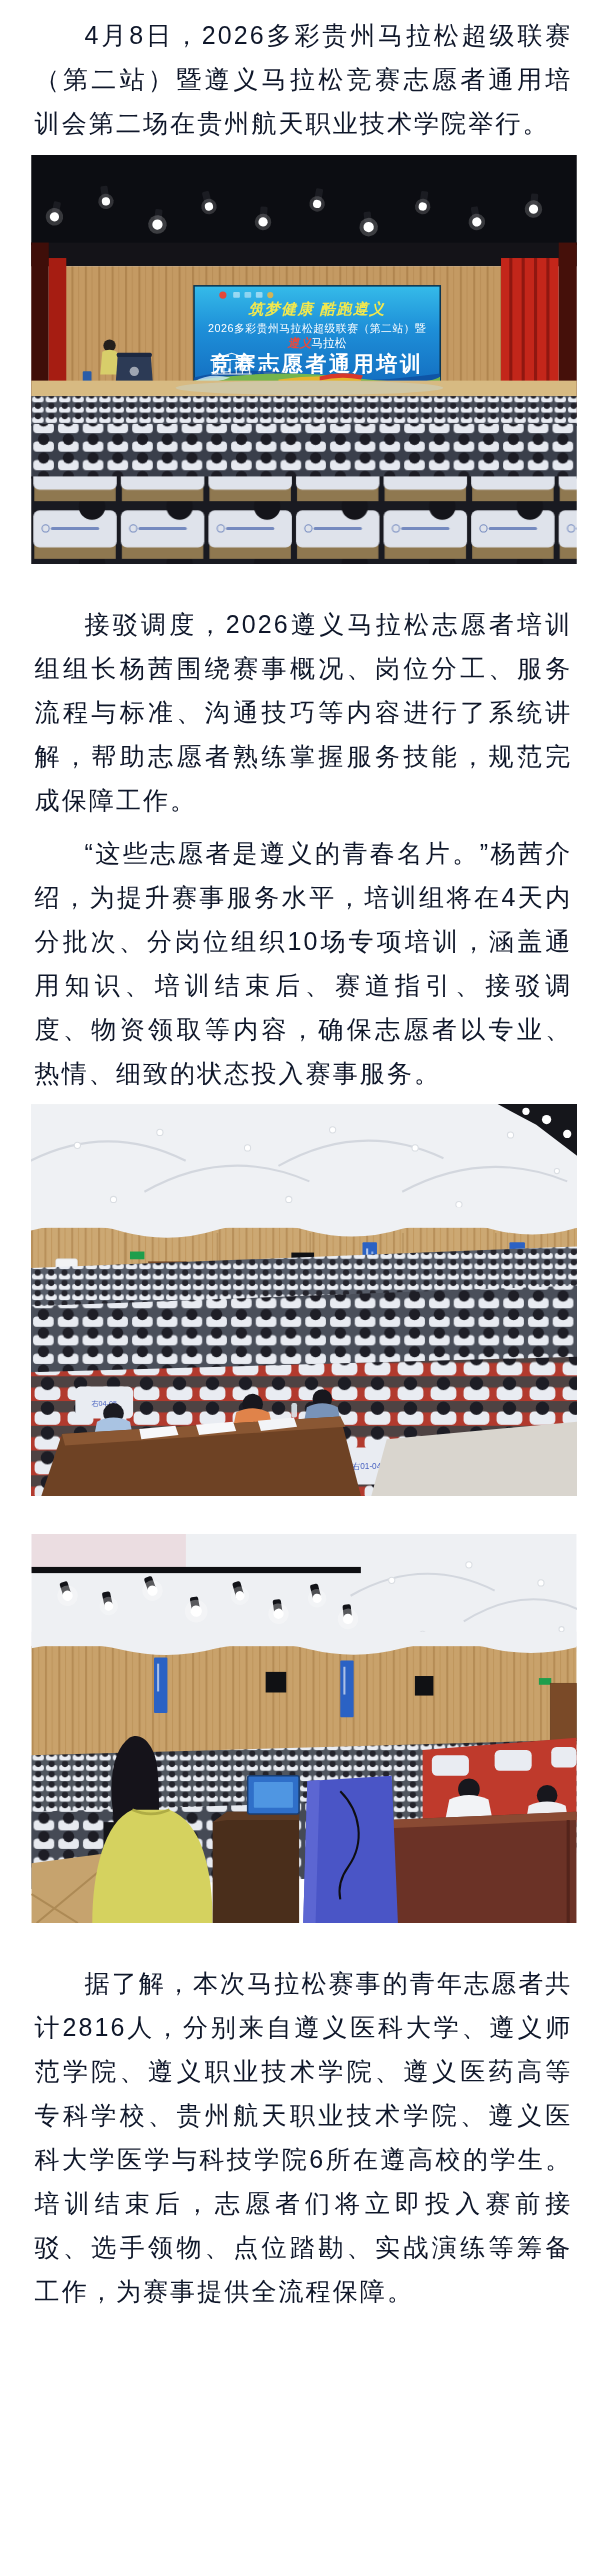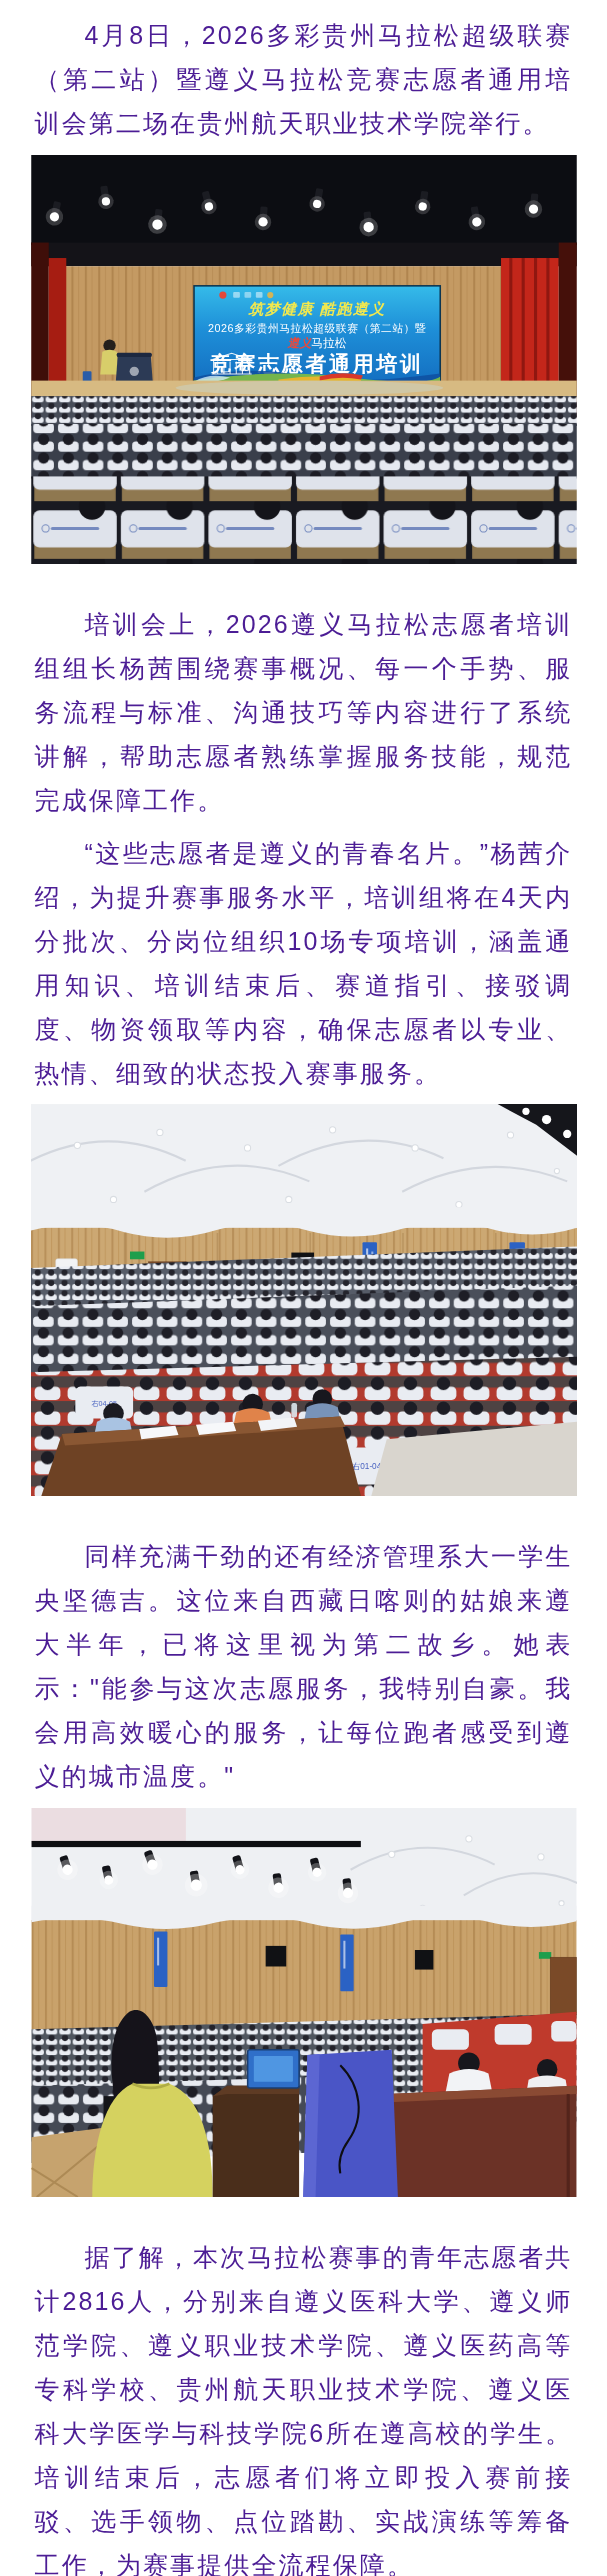--- a/index.html
+++ b/index.html
@@ -2,21 +2,21 @@
 <html style="font-size:8.2px"><head>
 <meta charset="utf-8">
 <style>
   html,body{margin:0;padding:0;background:#ffffff;}
   .page{
     width:607px;height:3043px;margin:0;background:#ffffff;overflow:hidden;
     font-family:"Liberation Sans","DejaVu Sans",sans-serif;
   }
   .content{padding:13.4px 31px 0;}
   p.para{
-    font-size:25px;line-height:44px;letter-spacing:2.1px;color:#4c1d95;
+    font-size:25px;line-height:44px;letter-spacing:2.1px;color:#0f172a;
     text-align:justify;text-justify:inter-ideograph;word-break:break-all;
     text-indent:2em;margin:0 3.6px 9.3px;
   }
   figure.photo{margin:8.2px 0 38px;width:446px;}
   figure.photo svg{display:block;}
 </style>
 </head>
 <body>
 
 <div class="page">
@@ -170,21 +170,21 @@
         <ellipse cx="540" cy="452" rx="260" ry="14" fill="#BFE4F7" opacity="0.3"></ellipse>
 
         <g>
           <rect x="0" y="468" width="1059" height="58" fill="url(#cf1)"></rect>
           <rect x="0" y="522" width="1059" height="106" fill="url(#cm1)"></rect>
           <rect x="0" y="624" width="1059" height="170" fill="url(#cn1)"></rect>
         </g>
       </svg>
     </figure>
 
-    <p class="para">培训会上，2026遵义马拉松志愿者培训组组长杨茜围绕赛事概况、每一个手势、服务流程与标准、沟通技巧等内容进行了系统讲解，帮助志愿者熟练掌握服务技能，规范完成保障工作。</p>
+    <p class="para">接驳调度，2026遵义马拉松志愿者培训组组长杨茜围绕赛事概况、岗位分工、服务流程与标准、沟通技巧等内容进行了系统讲解，帮助志愿者熟练掌握服务技能，规范完成保障工作。</p>
     <p class="para">“这些志愿者是遵义的青春名片。”杨茜介绍，为提升赛事服务水平，培训组将在4天内分批次、分岗位组织10场专项培训，涵盖通用知识、培训结束后、赛道指引、接驳调度、物资领取等内容，确保志愿者以专业、热情、细致的状态投入赛事服务。</p>
 
     <figure class="photo">
       <svg width="546" height="392" viewBox="0 0 1059 760" xmlns="http://www.w3.org/2000/svg">
         <defs>
           <pattern id="wd2" width="26" height="60" patternUnits="userSpaceOnUse">
             <rect width="26" height="60" fill="#CCA873"></rect>
               <rect width="4" height="60" fill="#B8905A"></rect>
               <rect x="13" width="2" height="60" fill="#C1985F"></rect>
           </pattern>
@@ -297,21 +297,20 @@
           <polygon points="60,640 600,606 610,626 66,662" fill="#8A5733"></polygon>
           <polygon points="210,630 280,624 286,642 214,650" fill="#F7F8FA"></polygon>
           <polygon points="320,622 392,616 398,634 326,642" fill="#F7F8FA"></polygon>
           <polygon points="440,614 510,608 516,626 446,634" fill="#F2F4F7"></polygon>
           <rect x="505" y="580" width="11" height="28" rx="4" fill="#DDE8EE" opacity="0.9"></rect>
         </g>
         <polygon points="660,760 690,650 1059,616 1059,760" fill="#D9D5CE"></polygon>
       </svg>
     </figure>
 
-    <p class="para">同样充满干劲的还有经济管理系大一学生央坚德吉。这位来自西藏日喀则的姑娘来遵大半年，已将这里视为第二故乡。她表示："能参与这次志愿服务，我特别自豪。我会用高效暖心的服务，让每位跑者感受到遵义的城市温度。"</p>
 
     <figure class="photo">
       <svg width="546" height="389" viewBox="0 0 1059 756" xmlns="http://www.w3.org/2000/svg">
         <defs>
           <pattern id="wd3" width="26" height="60" patternUnits="userSpaceOnUse">
             <rect width="26" height="60" fill="#C9A26B"></rect>
               <rect width="4" height="60" fill="#B58C55"></rect>
               <rect x="13" width="2" height="60" fill="#BE955C"></rect>
           </pattern>
           <pattern id="cf3" width="26" height="20" patternUnits="userSpaceOnUse">

